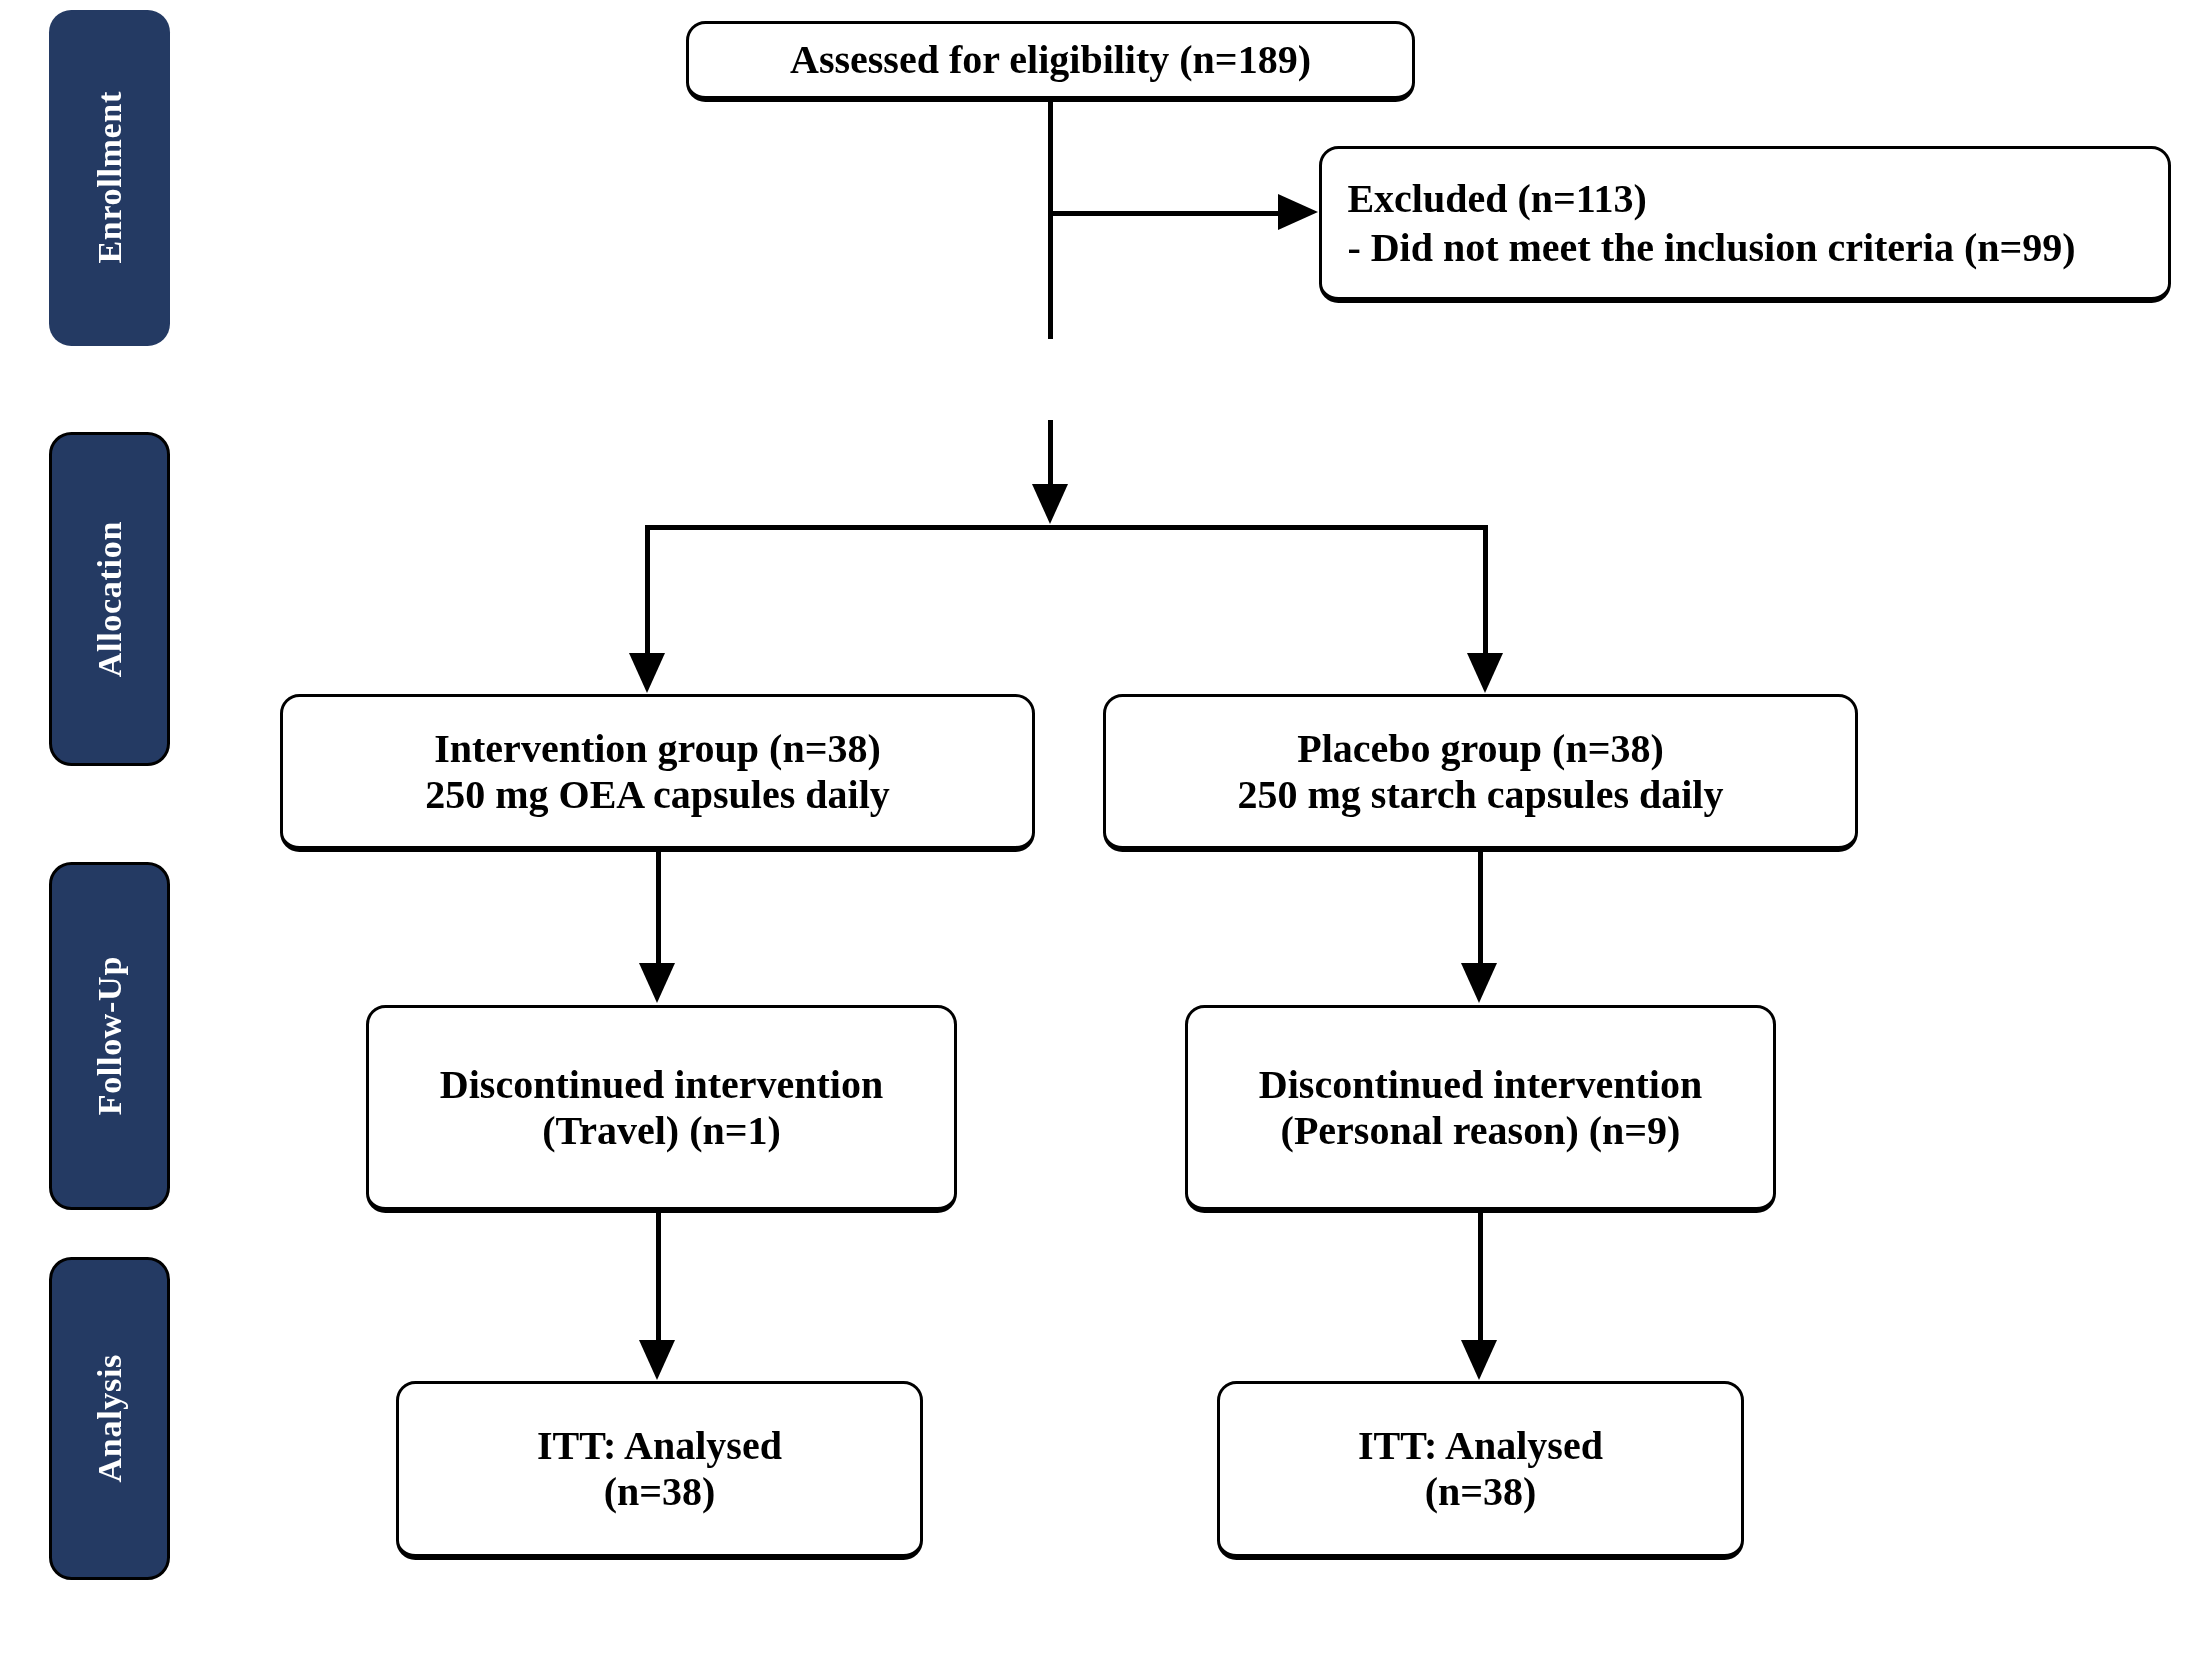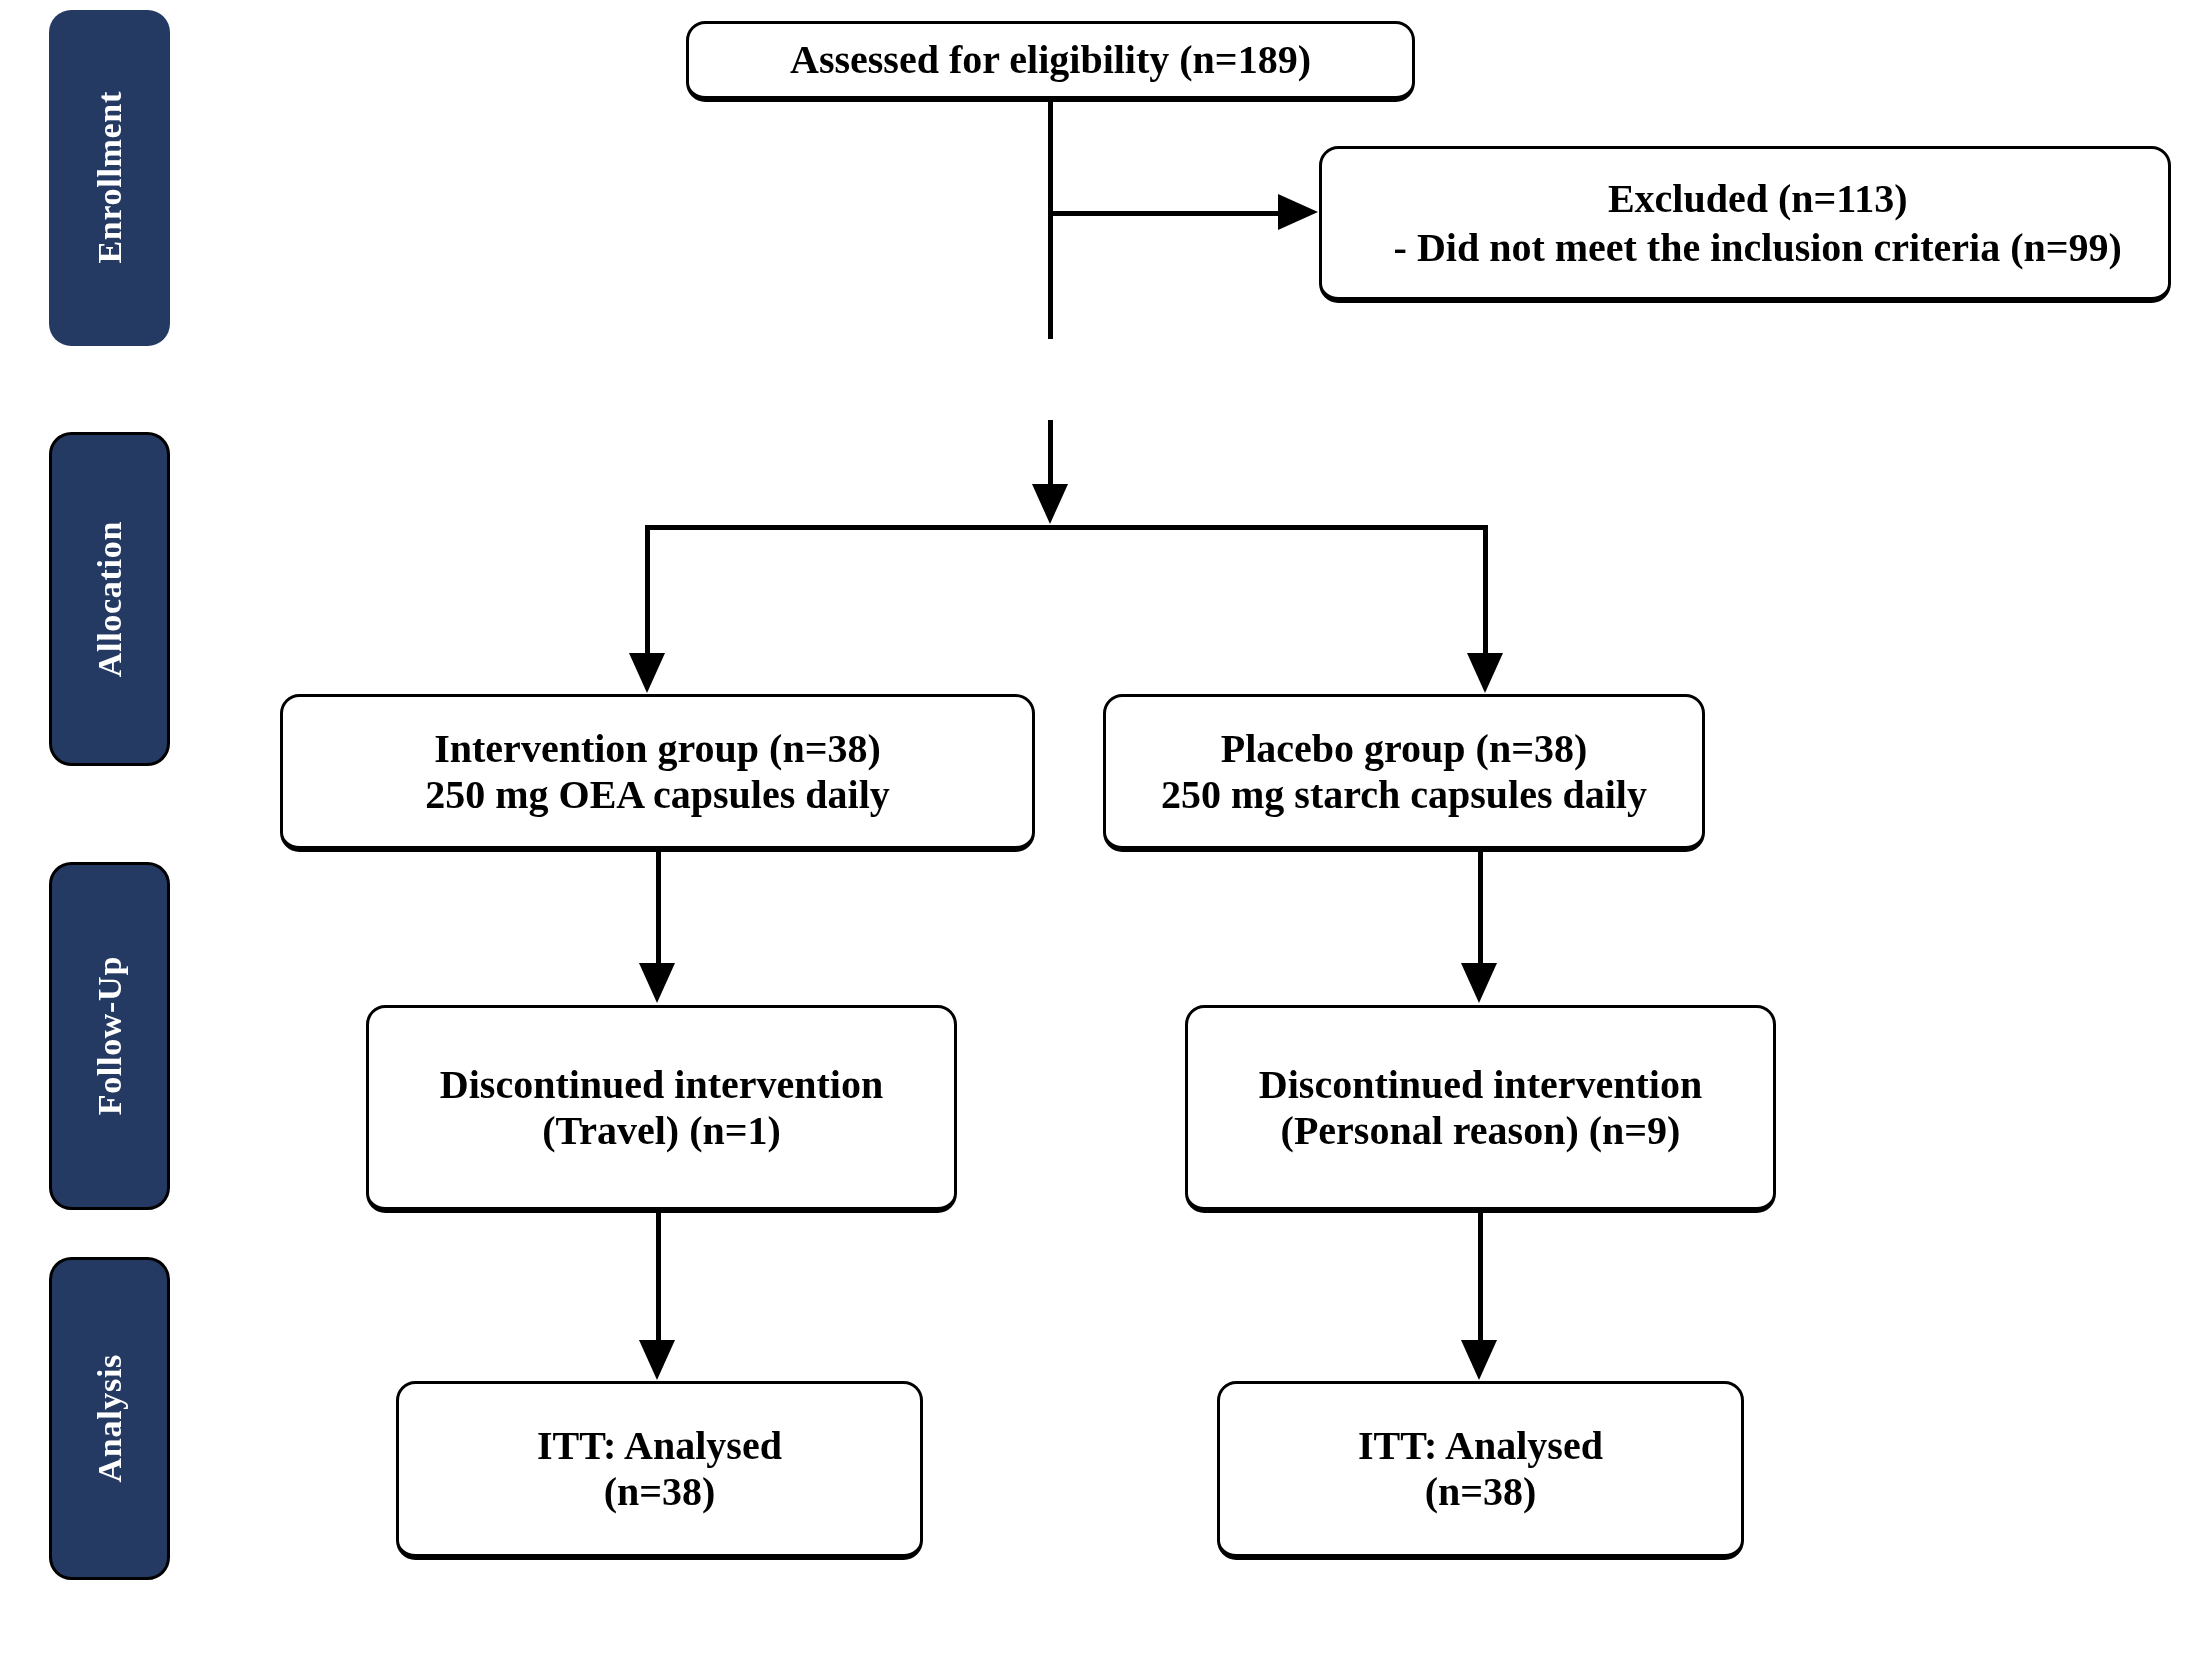--- a/index.html
+++ b/index.html
@@ -54,26 +54,26 @@
     text-align:center;
     color:#000;
     font-weight:bold;
     font-size:40px;
     line-height:46px;
   }
   .fbox .bline{display:block;white-space:nowrap;}
   .b-assessed{left:686px;top:21px;width:729px;height:81px;}
   .b-excluded{
     left:1319px;top:146px;width:852px;height:157px;
-    align-items:center;text-align:left;
+    align-items:flex-start;text-align:left;
     padding-left:25.4px;line-height:49px;
   }
   .b-randomization{left:791px;top:338px;width:523px;height:84px;}
   .b-intervention{left:280px;top:694px;width:755px;height:158px;}
-  .b-placebo{left:1103px;top:694px;width:602px;height:158px;}
+  .b-placebo{left:1103px;top:694px;width:755px;height:158px;}
   .b-disc-left{left:366px;top:1005px;width:591px;height:208px;}
   .b-disc-right{left:1185px;top:1005px;width:591px;height:208px;}
   .b-itt-left{left:396px;top:1381px;width:527px;height:179px;}
   .b-itt-right{left:1217px;top:1381px;width:527px;height:179px;}
 
   
   .vline,.hline{position:absolute;background:var(--line-color,#000000);}
   .vline{width:4.5px;}
   .hline{height:4.5px;}
 

